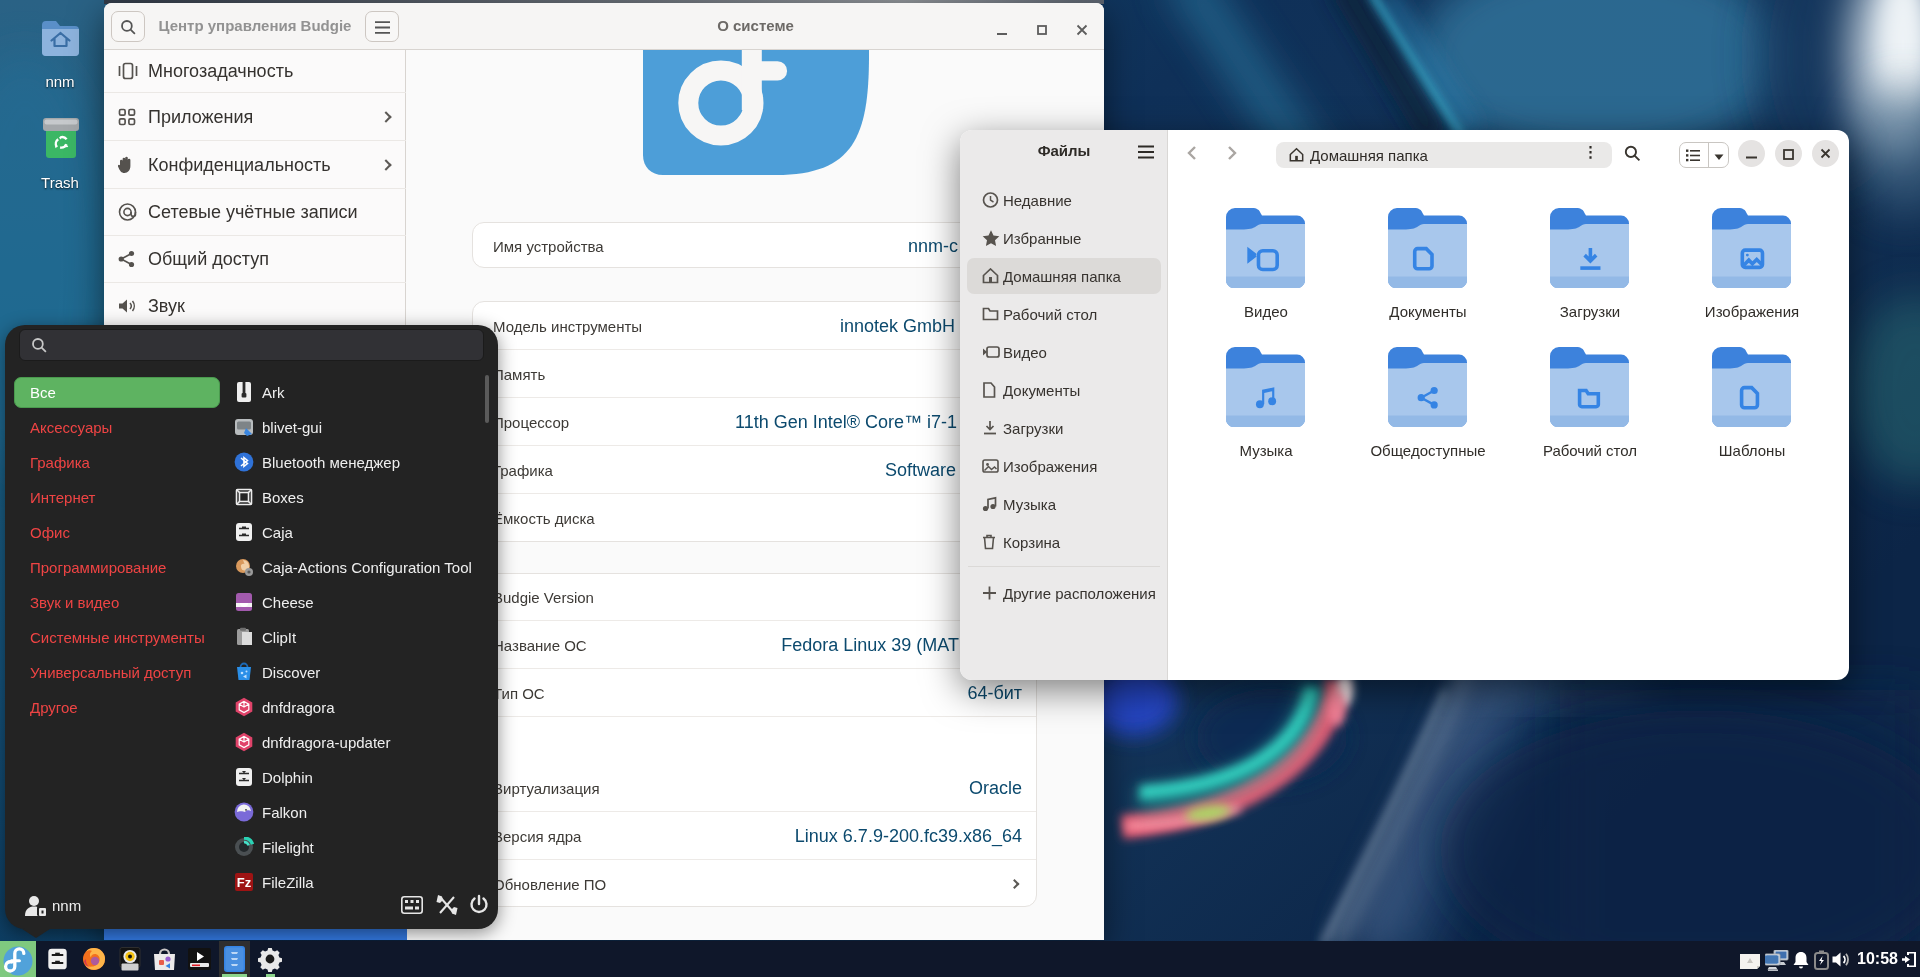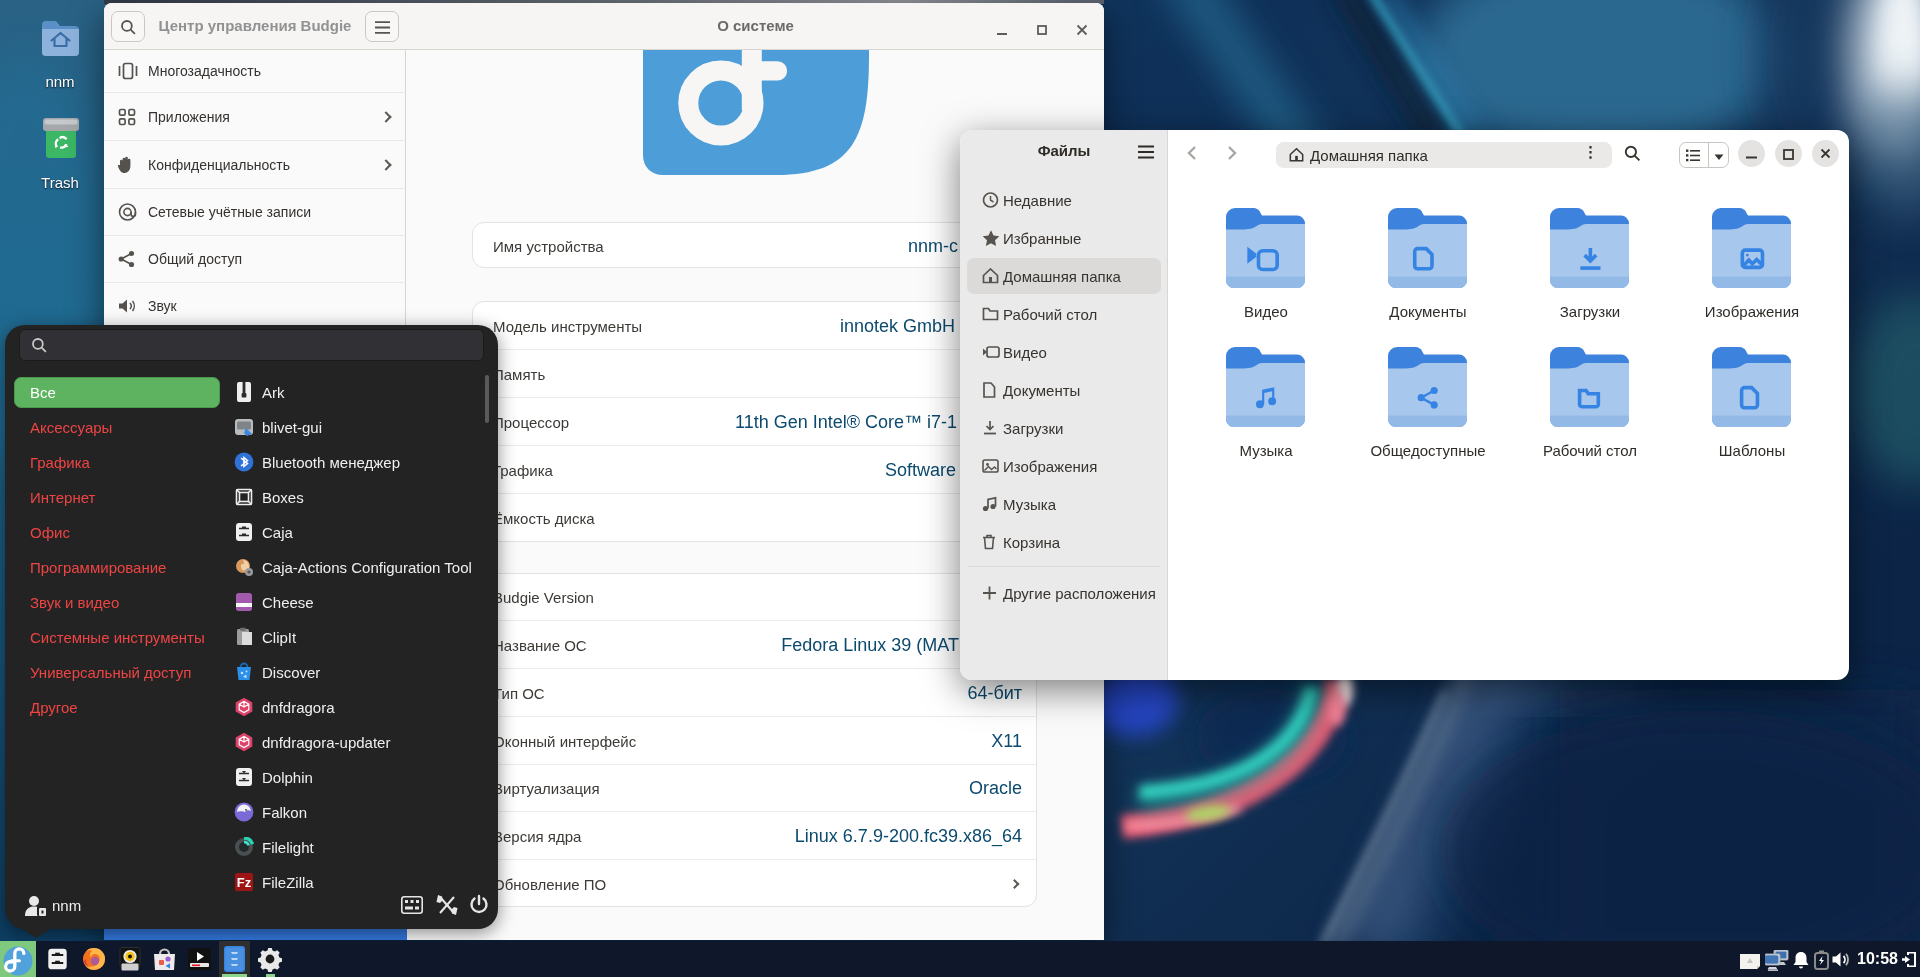--- a/index.html
+++ b/index.html
@@ -11,21 +11,21 @@
 
 
 .dlabel{color:#fff;text-shadow:0 1px 2px rgba(0,0,0,.85);text-align:center;font-size:15px}
 
 
 #cc{left:104px;top:3px;width:1000px;height:937px;border-radius:8px 8px 0 0;background:#fafafa;box-shadow:0 10px 34px rgba(0,0,0,.5);overflow:hidden}
 #cc .hdr{left:0;top:0;width:1000px;height:47px;background:#f6f5f4;border-bottom:1px solid #d8d4d0}
 #cc .side{left:0;top:47px;width:302px;height:880px;background:#fbfafa;border-right:1px solid #d8d4d0}
 .ccbtn{border:1px solid #cdc7c2;border-radius:7px;background:#f8f7f6}
 .ccrow{left:0;width:302px;border-bottom:1px solid #ebe8e5}
-.ccrow .lab{position:absolute;left:44px;top:50%;transform:translateY(-50%);font-size:14px;color:#35322f}
+.ccrow .lab{position:absolute;left:44px;top:50%;transform:translateY(-50%);font-size:18px;color:#35322f}
 .ccrow svg{position:absolute;left:14px;top:50%;transform:translateY(-50%)}
 .chev{position:absolute;right:16px;top:50%;transform:translateY(-50%);width:8px;height:8px;border-right:2px solid #5c5955;border-top:2px solid #5c5955}
 .card{position:absolute;left:368px;width:565px;background:#fff;border:1px solid #e5e2df;border-radius:12px}
 .crow{position:absolute;left:0;width:100%;border-bottom:1px solid #edeae7}
 .crow:last-child{border-bottom:none}
 .crow .k{position:absolute;left:20px;top:50%;transform:translateY(-50%);font-size:15px;color:#3d3a36}
 .crow .v{position:absolute;top:50%;transform:translateY(-50%);font-size:18px;color:#0c4a6e}
 #bluebar{left:0px;bottom:0;width:303px;height:11px;background:#3277de}
 
 
@@ -272,24 +272,20 @@
           <span class="k">Budgie Version</span>
         </div>
   <div class="crow" style="top:47px;height:48px">
           <span class="k">Название ОС</span>
           <span class="v" style="right:77px">Fedora Linux 39 (MAT</span>
         </div>
   <div class="crow" style="top:95px;height:48px">
           <span class="k">Тип ОС</span>
           <span class="v" style="right:14px">64-бит</span>
         </div>
-  <div class="crow" style="top:143px;height:48px">
-          <span class="k">Оконный интерфейс</span>
-          <span class="v" style="right:14px">X11</span>
-        </div>
   <div class="crow" style="top:191px;height:47px">
           <span class="k">Виртуализация</span>
           <span class="v" style="right:14px">Oracle</span>
         </div>
   <div class="crow" style="top:238px;height:48px">
           <span class="k">Версия ядра</span>
           <span class="v" style="right:14px">Linux 6.7.9-200.fc39.x86_64</span>
         </div>
   <div class="crow" style="top:286px;height:47px;border:none">
           <span class="k">Обновление ПО</span>

